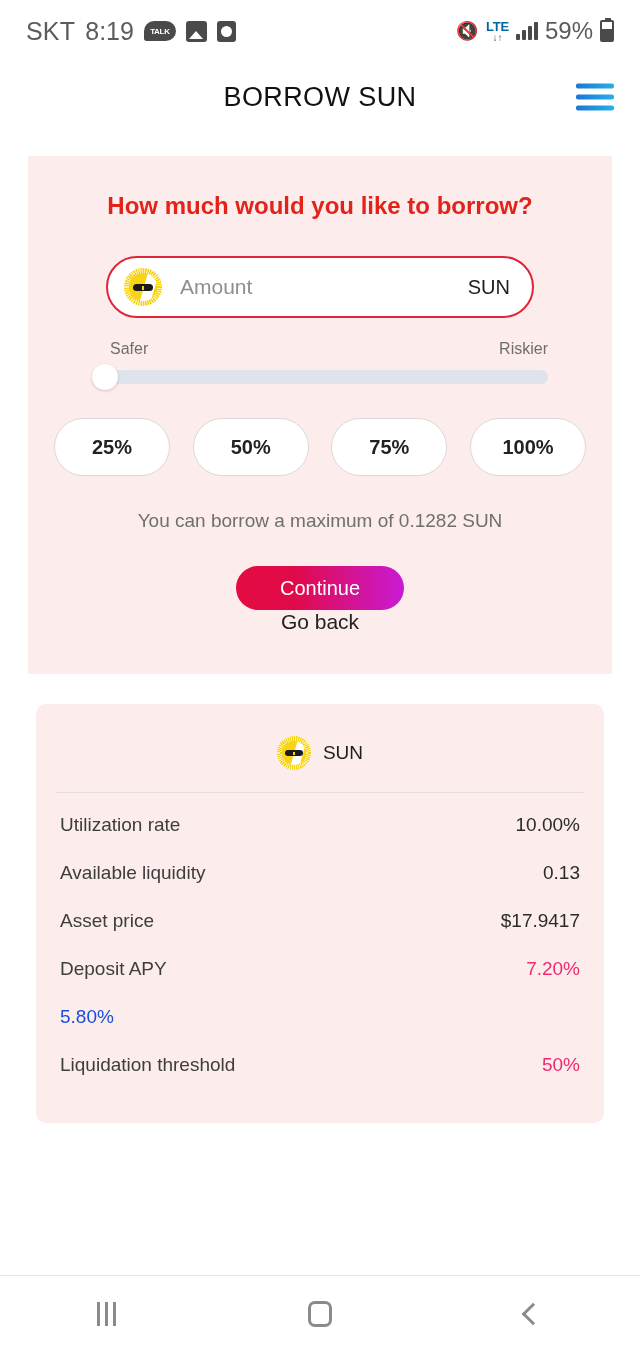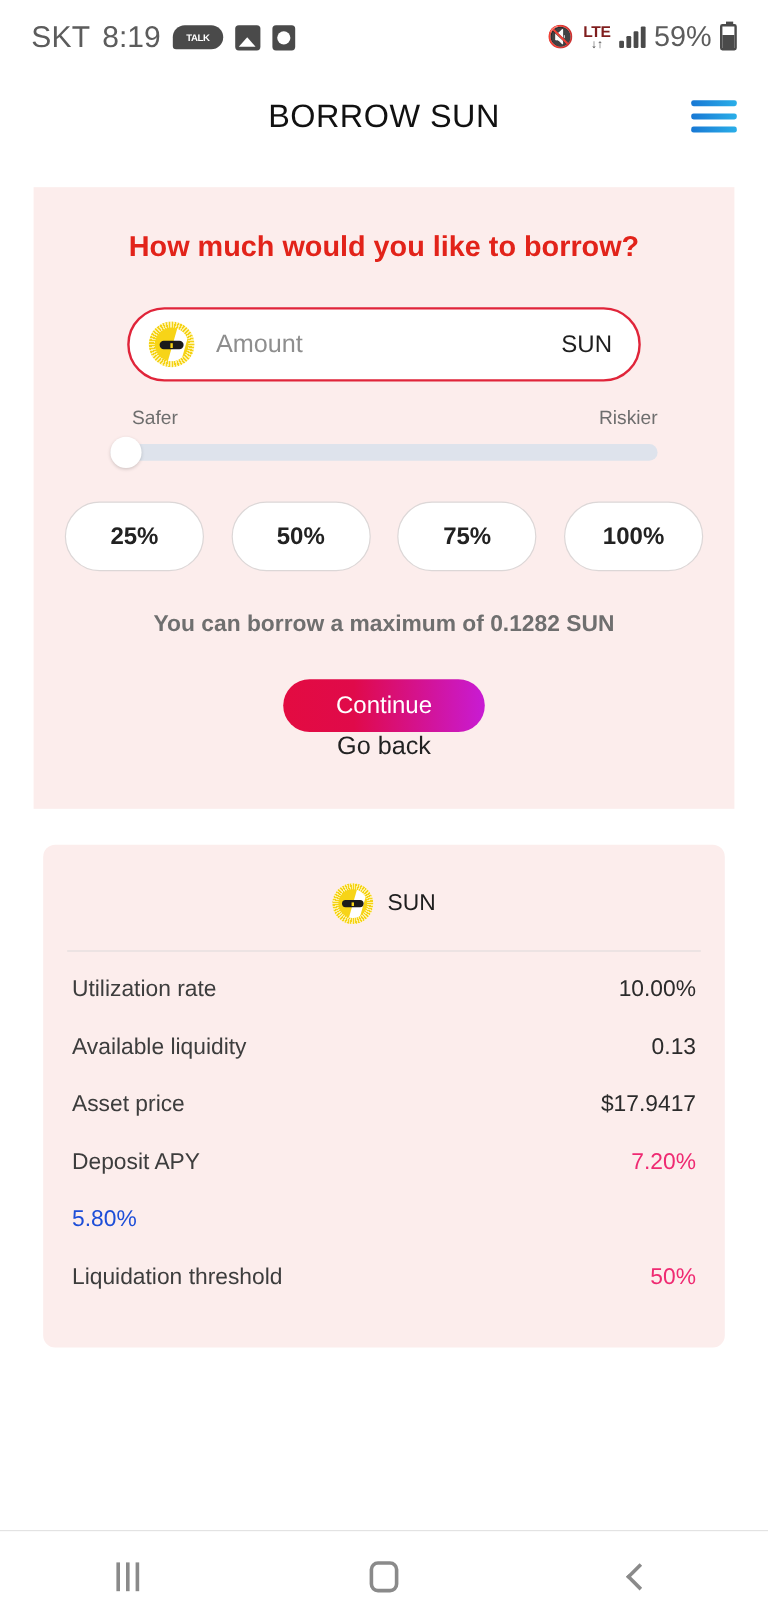--- a/index.html
+++ b/index.html
@@ -16,21 +16,21 @@
     height: 62px; display: flex; align-items: center;
     padding: 0 26px; color: #5a5a5a;
   }
   .sb-left { display: flex; align-items: center; gap: 10px; }
   .sb-carrier { font-size: 25px; color: #5c5c5c; letter-spacing: .2px; }
   .sb-time { font-size: 25px; color: #5c5c5c; }
   .sb-spacer { flex: 1; }
   .sb-right { display: flex; align-items: center; gap: 7px; }
   .ic { display: inline-flex; align-items: center; justify-content: center; }
   .ic-talk {
-    width: 42px; height: 20px; background: #4a4a4a; border-radius: 11px 11px 11px 3px;
+    width: 32px; height: 20px; background: #4a4a4a; border-radius: 11px 11px 11px 3px;
     color: #fff; font-size: 8px; font-weight: bold; letter-spacing: -.3px;
   }
   .ic-gallery {
     width: 21px; height: 21px; background: #4a4a4a; border-radius: 3px;
     position: relative;
   }
   .ic-gallery:after {
     content: ""; position: absolute; left: 3px; bottom: 3px;
     border-left: 7px solid transparent; border-right: 7px solid transparent;
     border-bottom: 8px solid #fff;
@@ -38,21 +38,21 @@
   .ic-clock {
     width: 19px; height: 21px; background: #4a4a4a; border-radius: 3px;
     position: relative;
   }
   .ic-clock:after {
     content: ""; position: absolute; left: 4px; top: 5px; width: 11px; height: 11px;
     border-radius: 50%; background: #fff;
   }
   .ic-mute { font-size: 18px; color: #4a4a4a; }
   .ic-lte { display: flex; flex-direction: column; align-items: center; line-height: 1; }
-  .ic-lte b { font-size: 13px; color: #7f1d1d; font-weight: 700; letter-spacing: -.2px; }
+  .ic-lte b { font-size: 13px; color: #0369a1; font-weight: 700; letter-spacing: -.2px; }
   .ic-lte i { font-size: 10px; color: #4a4a4a; font-style: normal; }
   .bars { display: flex; align-items: flex-end; gap: 2px; height: 18px; }
   .bars span { width: 4px; background: #4a4a4a; border-radius: 1px; }
   .bars span:nth-child(1){height:6px}.bars span:nth-child(2){height:10px}
   .bars span:nth-child(3){height:14px}.bars span:nth-child(4){height:18px}
   .sb-batt { font-size: 24px; color: #5c5c5c; }
   .batt-ic {
     width: 14px; height: 22px; border: 2px solid #4a4a4a; border-radius: 2px;
     position: relative; background: linear-gradient(to top, #4a4a4a 59%, #fff 59%);
   }
@@ -142,21 +142,21 @@
     display: flex; justify-content: space-between; gap: 16px; margin-top: 34px;
   }
   .pct-btn {
     width: 116px; height: 58px; border-radius: 30px; background: #fff;
     border: 1px solid #dcd7d7; color: #222; font-size: 20px; font-weight: bold;
     display: flex; align-items: center; justify-content: center; cursor: pointer;
     font-family: "Liberation Sans", sans-serif;
   }
 
   .max-note {
-    text-align: center; font-size: 19px; color: #6f6f6f; margin-top: 34px; font-weight: bold;
+    text-align: center; font-size: 19px; color: #6f6f6f; margin-top: 34px;
   }
 
   .continue-btn {
     display: block; margin: 34px auto 0; width: 168px; height: 44px;
     border: none; border-radius: 24px; cursor: pointer;
     background: linear-gradient(90deg, #e30b41 0%, #e00a4a 35%, #c81bd4 100%);
     color: #fff; font-size: 20px; font-family: "Liberation Sans", sans-serif;
   }
   .goback {
     display: block; text-align: center; 

